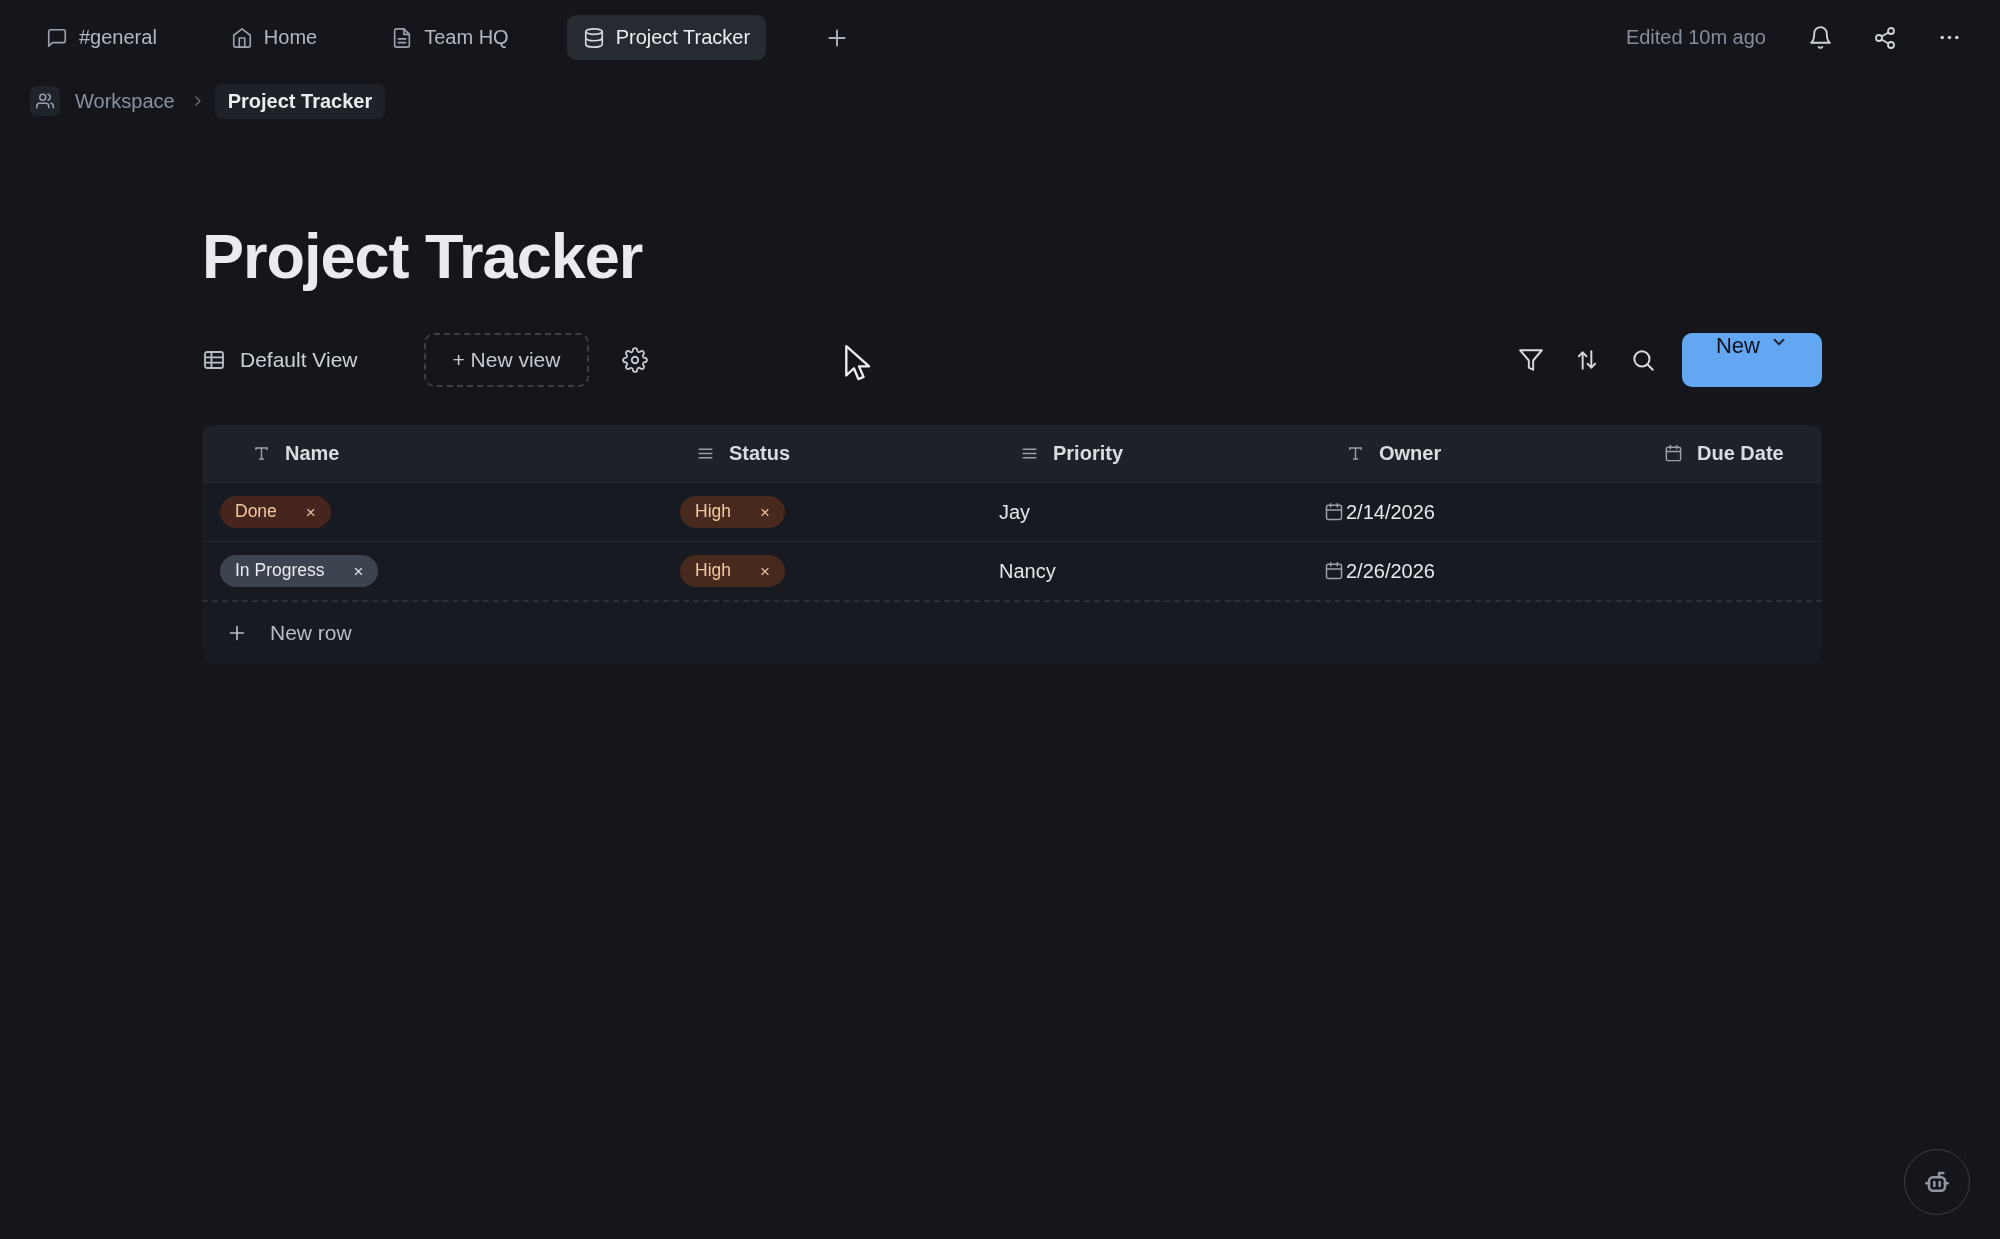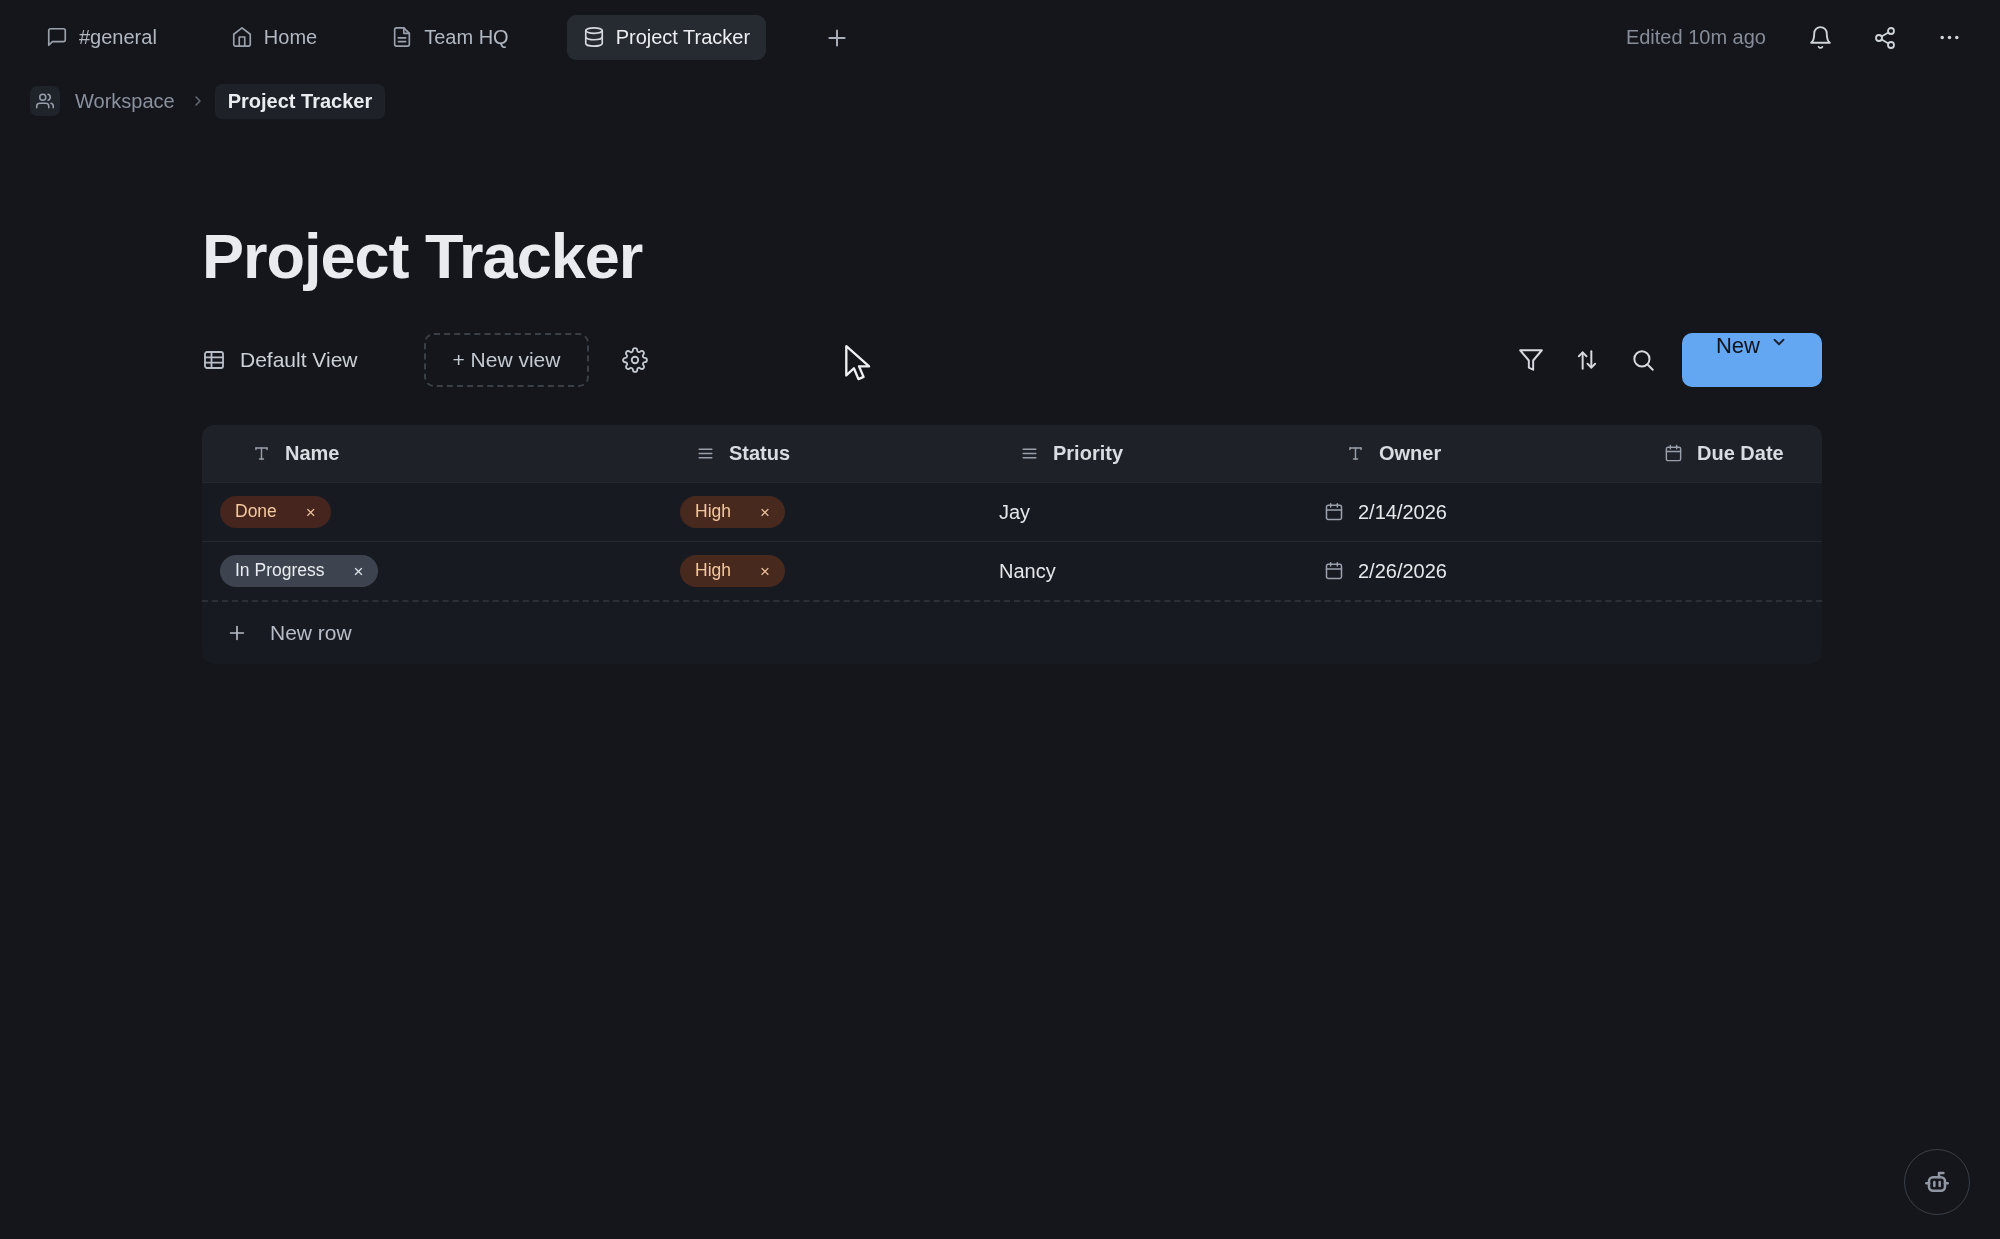--- a/index.html
+++ b/index.html
@@ -10,21 +10,21 @@
     color:#e9ebee;
     -webkit-font-smoothing:antialiased;
   }
   .icon{display:inline-flex;align-items:center;justify-content:center;flex:none;}
   .icon svg{display:block;}
   button{background:none;border:none;padding:0;margin:0;font:inherit;color:inherit;cursor:pointer;}
 
   
   .topbar{position:absolute;top:0;left:0;right:0;height:75px;display:flex;align-items:center;padding:0 38px 0 30px;}
   .tabs{display:flex;align-items:center;gap:42px;}
-  .tab{display:flex;align-items:flex-start;gap:11px;padding:11px 16px;border-radius:9px;color:#b2b8c2;font-size:20px;}
+  .tab{display:flex;align-items:center;gap:11px;padding:11px 16px;border-radius:9px;color:#b2b8c2;font-size:20px;}
   .tab .icon{color:#9ba2ad;}
   .tab.active{background:#262a31;color:#eceef1;}
   .tab.active .icon{color:#d6dae0;}
   .tab-add{margin-left:16px;color:#aab0ba;display:flex;align-items:center;}
   .topbar-right{margin-left:auto;display:flex;align-items:center;gap:40px;}
   .edited{color:#868d99;font-size:20px;margin-right:2px;}
   .iconbtn{color:#cfd3da;display:flex;align-items:center;justify-content:center;}
 
   
   .breadcrumb{position:absolute;top:84px;left:30px;display:flex;align-items:center;gap:9px;height:34px;}
@@ -59,21 +59,21 @@
   .th4{padding-left:46px;}
   .th5{padding-left:34px;}
   .trow{height:58px;border-top:1px solid #242831;font-size:20.5px;color:#eaecef;}
   .trow:first-of-type{border-top:none;}
   .td{display:flex;align-items:center;}
   .td1{padding-left:20px;gap:18px;}
   .td1 .icon{color:#9aa1ac;}
   .td2{padding-left:18px;}
   .td3{padding-left:20px;}
   .td4{padding-left:19px;font-size:20px;color:#e4e6ea;}
-  .td5{padding-left:24px;gap:14px;font-size:20px;color:#e6e8ec;}
+  .td5{padding-left:24px;gap:2px;font-size:20px;color:#e6e8ec;}
   .td5 .icon{color:#9aa1ac;}
 
   .tag{display:inline-flex;align-items:center;gap:29px;height:32px;padding:0 15px;border-radius:16px;font-size:17.5px;line-height:1;}
   .tag-done{background:var(--tag-done-bg,#45251e);color:var(--tag-done-text,#f4c89f);}
   .tag-progress{background:var(--tag-inprogress-bg,#3d4450);color:var(--tag-inprogress-text,#e9ecf0);}
   .tag-high{background:var(--tag-high-bg,#48291e);color:var(--tag-high-text,#f4c89f);}
   .tag-x{font-size:17px;opacity:.95;}
 
   .newrow{height:62px;display:flex;align-items:center;gap:22px;padding-left:24px;border-top:2px dashed #2b2f38;color:#b7bdc7;font-size:21px;border-radius:0 0 12px 12px;}
   .newrow .icon{color:#b7bdc7;}

